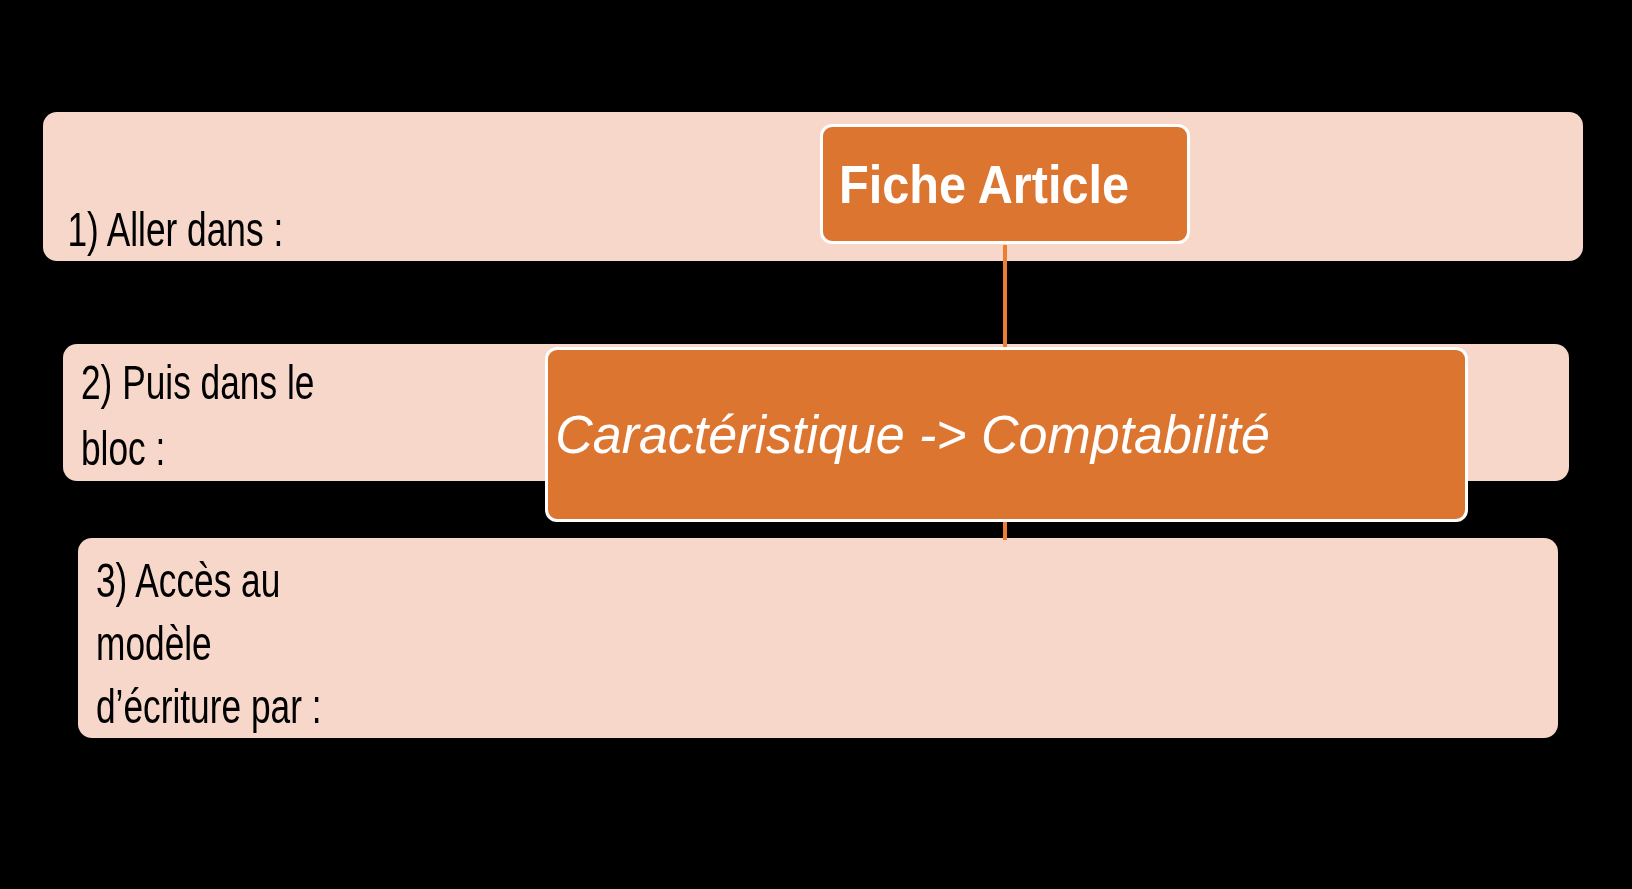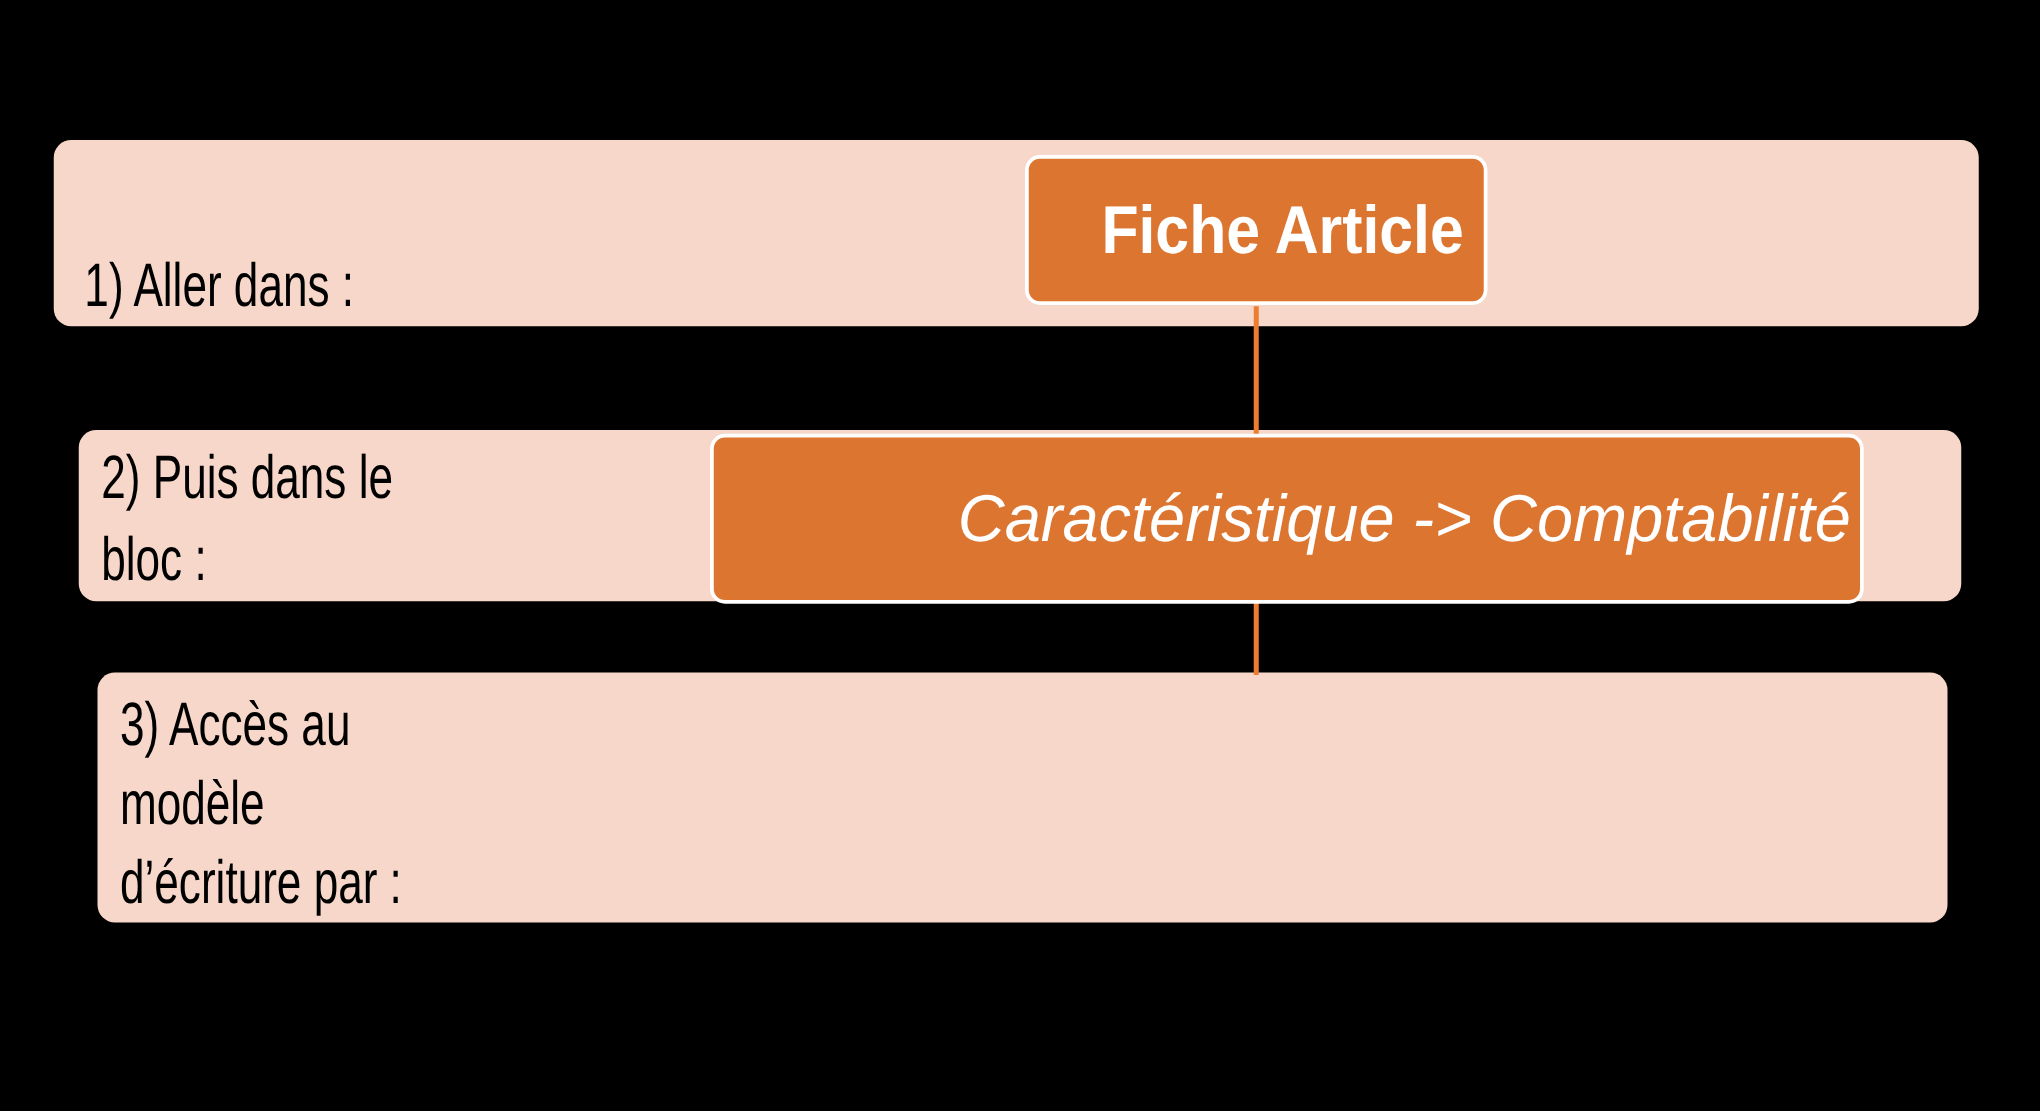--- a/index.html
+++ b/index.html
@@ -54,32 +54,31 @@
   .connector2 { left: 1003px; top: 480px; height: 60px; }
 
   
   .node {
     position: absolute;
     z-index: 3;
     border: 3px solid #ffffff;
     box-sizing: border-box;
     display: flex;
     flex-direction: column;
-    align-items: flex-end;
+    align-items: flex-start;
     justify-content: center;
     border-radius: 12px;
   }
   .node1 {
     left: 820px; top: 124px; width: 370px; height: 120px;
     background: var(--node-orange, #DC7530);
   }
   .node2 {
-    left: 545px; top: 347px; width: 923px; height: 136px;
+    left: 545px; top: 347px; width: 923px; height: 175px;
     background: var(--node-orange, #DC7530);
-    margin-left: 23px;
   }
   .node3 {
     left: 677px; top: 537px; width: 660px; height: 211px;
     background: var(--node-salmon, #F0A27C);
     border-radius: 20px;
     gap: 30px;
   }
 
   .node-text {
     white-space: nowrap;

